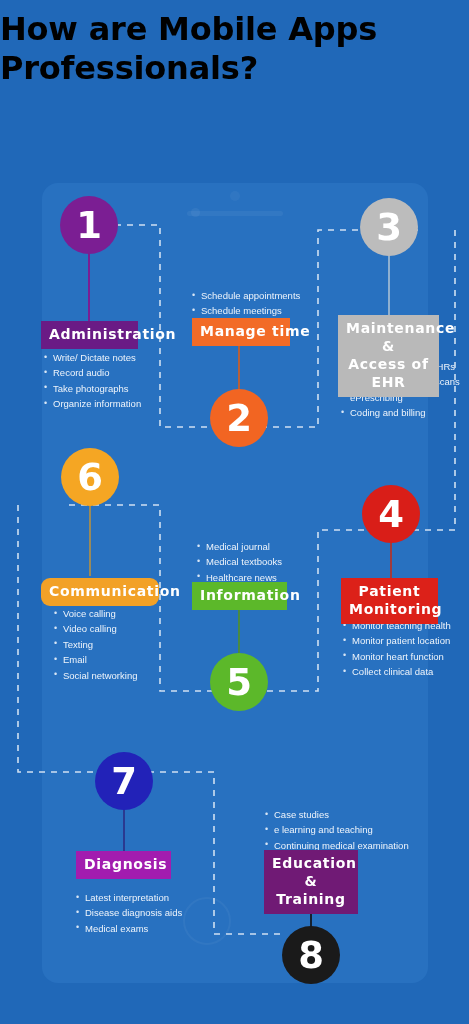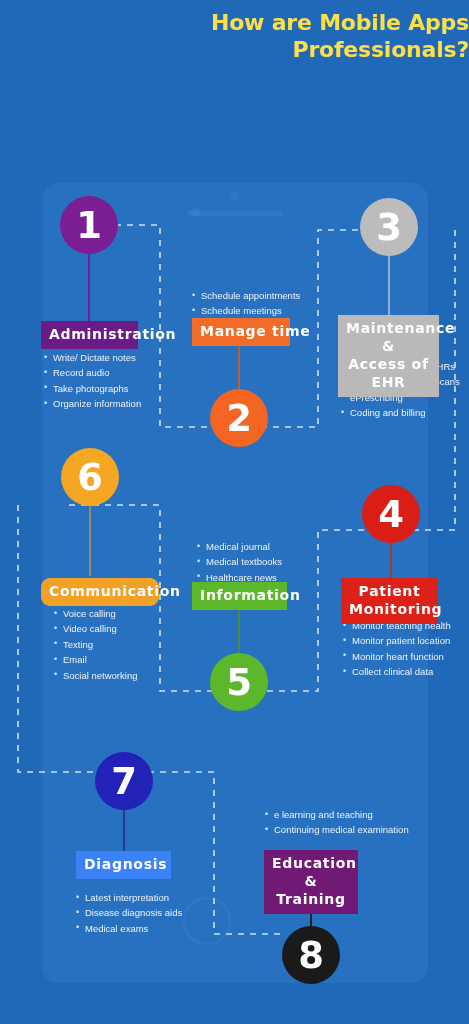--- a/index.html
+++ b/index.html
@@ -10,23 +10,23 @@
     background: #2068b8;
     font-family: "Liberation Sans", sans-serif;
     position: relative;
     overflow: hidden;
   }
 
   
   #title {
     position: absolute;
     top: 10px; left: 0; right: 0;
-    text-align: right;
-    color: #fde047;
-    font-size: 22px;
+    text-align: left;
+    color: #000000;
+    font-size: 32px;
     font-weight: bold;
     line-height: 1.22;
     letter-spacing: -0.2px;
     font-family: "DejaVu Sans", sans-serif;
   }
   #title .tl { display: block; }
 
   
   #phone {
     position: absolute;
@@ -249,32 +249,33 @@
     <div class="bi">Email</div>
     <div class="bi">Social networking</div>
   </div>
 </div>
 
 <div class="node">
   <div class="circle big" style="left:95px; top:752px; background:#2222b8;">
     <span>7</span>
   </div>
   <div class="stem" style="left:123px; top:808px; height:44px; background:#2a3a90;"></div>
-  <div class="label" style="left:76px; top:851px; width:95px; background:#3b82f6;">
+  <div class="label" style="left:76px; top:851px; width:95px; background:#a21caf;">
     <span>Diagnosis</span>
   </div>
   <div class="bullets" style="left:76px; top:890px;">
     <div class="bi">Latest interpretation</div>
     <div class="bi">Disease diagnosis aids</div>
     <div class="bi">Medical exams</div>
   </div>
 </div>
 
 <div class="node">
   <div class="bullets" style="left:265px; top:807px;">
+    <div class="bi">Case studies</div>
     <div class="bi">e learning and teaching</div>
     <div class="bi">Continuing medical examination</div>
   </div>
   <div class="label two-line" style="left:264px; top:850px; width:94px; background:#701a75;">
     <span>Education &amp;</span><br>
     <span>Training</span>
   </div>
   <div class="stem" style="left:310px; top:890px; height:42px; background:#15202e;"></div>
   <div class="circle big" style="left:282px; top:926px; background:#1a1a1a;">
     <span>8</span>

